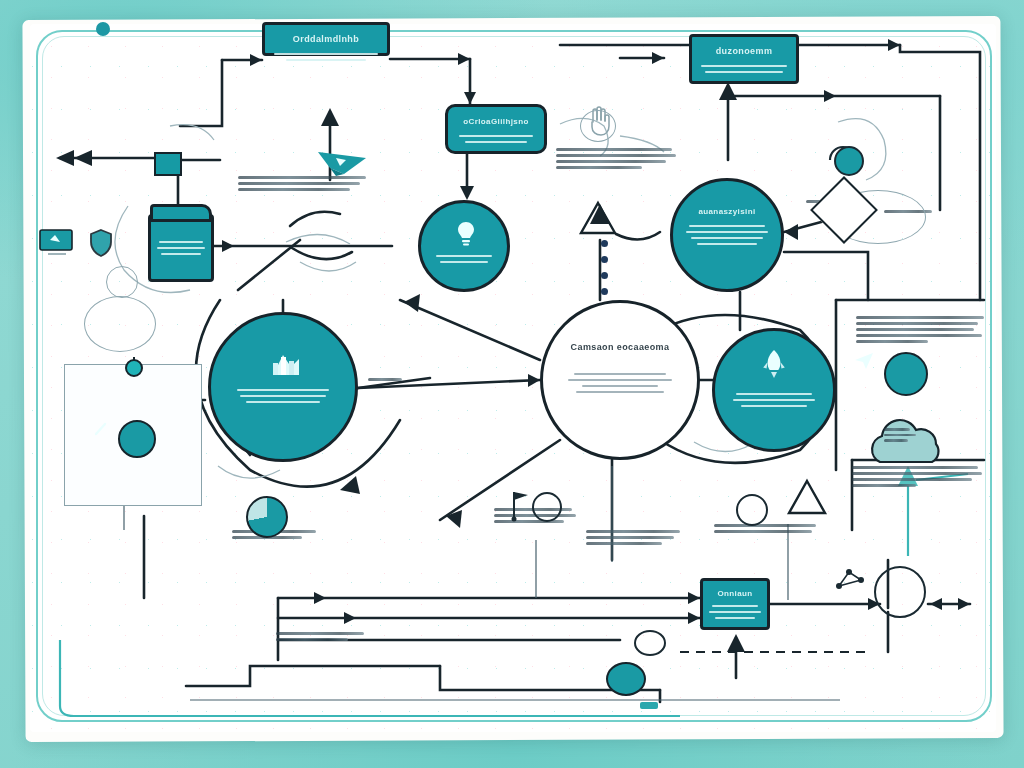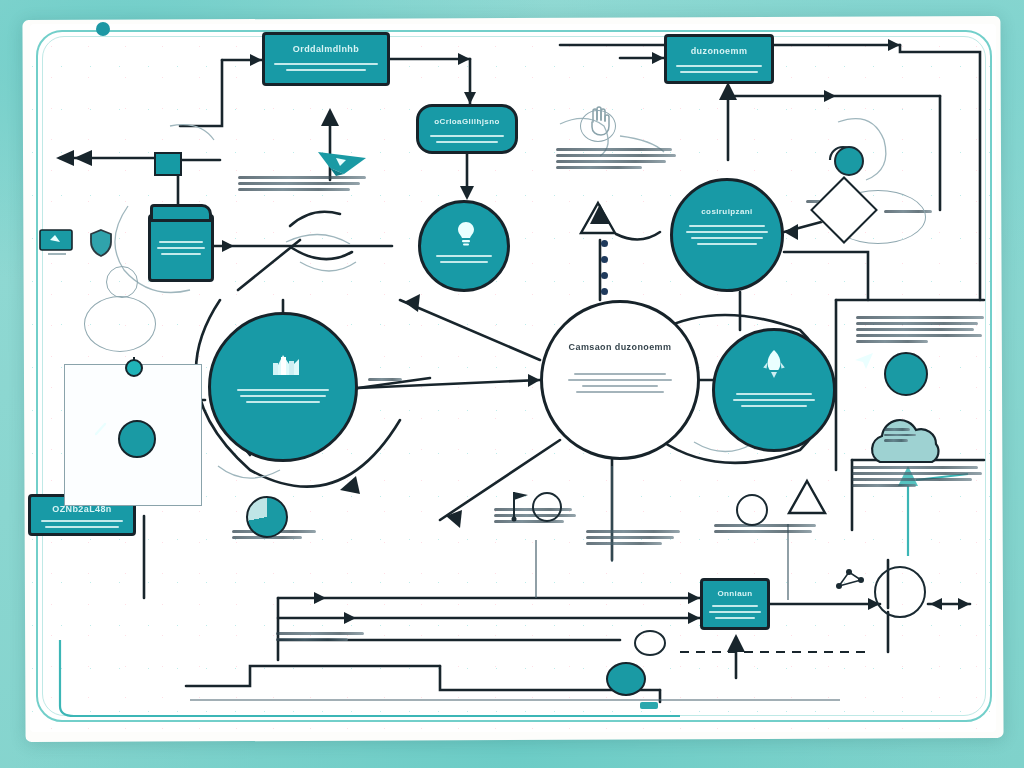--- a/index.html
+++ b/index.html
@@ -43,21 +43,21 @@
   .corner-dot{position:absolute;left:96px;top:22px;width:14px;height:14px;
     border-radius:50%;background:#1d98a4;}
   .frame-tick{position:absolute;background:#2aa7ad;}
 
   
   .node{position:absolute;box-sizing:border-box;}
   .teal{background:#189aa6;border:3px solid #17232a;color:#eafafa;}
   .white{background:#ffffff;border:3px solid #17232a;color:#21323a;}
 
   .rect{border-radius:4px;}
-  .rect-round{border-radius:16px;}
+  .rect-round{border-radius:10px;margin-left:29px;}
   .circle{border-radius:50%;}
 
   
   .ttl{position:absolute;left:0;right:0;text-align:center;
     font-size:9px;font-weight:700;letter-spacing:.4px;
     filter:blur(.55px);opacity:.92;white-space:nowrap;overflow:hidden;}
   .teal .ttl,.node.teal .ttl{color:#e7fbfb;}
   .white .ttl{color:#24343d;}
 
   
@@ -298,46 +298,46 @@
   <div class="txt" style="left:884px;top:210px;">
     <div class="tl light" style="width:48px"></div>
   </div>
   <div class="txt" style="left:368px;top:378px;">
     <div class="tl light" style="width:34px"></div>
   </div>
   <div class="txt" style="left:154px;top:260px;">
     <div class="tl light" style="width:44px"></div>
   </div>
 
-  <div class="node teal rect" style="left:262px;top:32px;width:128px;height:54px;">
+  <div class="node teal rect" style="left:262px;top:22px;width:128px;height:34px;">
     <div class="ttl" style="top:9px;">Orddalmdlnhb</div>
     <div class="lines" style="top:28px;">
       <div class="ln" style="width:104px"></div>
         <div class="ln" style="width:80px"></div>
     </div>
   </div>
 
-  <div class="node teal rect" style="left:664px;top:34px;width:110px;height:50px;padding-left:40px;">
+  <div class="node teal rect" style="left:689px;top:34px;width:110px;height:50px;padding-left:40px;">
     <div class="ttl" style="top:9px;">duzonoemm</div>
     <div class="lines" style="top:28px;">
       <div class="ln" style="width:86px"></div>
         <div class="ln" style="width:78px"></div>
     </div>
   </div>
 
   <div class="node teal rect-round" style="left:416px;top:104px;width:102px;height:50px;">
     <div class="ttl" style="top:10px;font-size:8px;">oCrloaGlilhjsno</div>
     <div class="lines" style="top:28px;">
       <div class="ln" style="width:74px"></div>
         <div class="ln" style="width:62px"></div>
     </div>
   </div>
 
   <div class="node teal circle" style="left:670px;top:178px;width:114px;height:114px;">
-    <div class="ttl" style="top:26px;font-size:8px;">cosiruipzani</div>
+    <div class="ttl" style="top:26px;font-size:8px;">auanaszyisini</div>
     <div class="lines" style="top:44px;">
       <div class="ln" style="width:76px"></div>
         <div class="ln" style="width:82px"></div>
       <div class="ln" style="width:72px"></div>
         <div class="ln" style="width:60px"></div>
     </div>
   </div>
 
   <div class="node teal circle" style="left:418px;top:200px;width:92px;height:92px;">
     <div class="ico" style="left:34px;top:18px;">
@@ -363,21 +363,21 @@
       </svg>
     </div>
     <div class="lines" style="top:74px;">
       <div class="ln" style="width:92px"></div>
         <div class="ln" style="width:86px"></div>
         <div class="ln" style="width:74px"></div>
     </div>
   </div>
 
   <div class="node white circle" style="left:540px;top:300px;width:160px;height:160px;">
-    <div class="ttl" style="top:38px;font-size:9px;line-height:12px;white-space:pre-wrap;padding:0 22px;">Camsaon duzonoemm</div>
+    <div class="ttl" style="top:38px;font-size:9px;line-height:12px;white-space:pre-wrap;padding:0 22px;">Camsaon eocaaeoma</div>
     <div class="lines" style="top:70px;">
       <div class="ln" style="width:92px"></div>
         <div class="ln" style="width:104px"></div>
       <div class="ln" style="width:76px"></div>
         <div class="ln" style="width:88px"></div>
     </div>
   </div>
 
   <div class="node teal circle" style="left:712px;top:328px;width:124px;height:124px;">
     <div class="ico" style="left:46px;top:18px;">
@@ -398,27 +398,20 @@
   <div class="node teal rect" style="left:700px;top:578px;width:70px;height:52px;">
     <div class="ttl" style="top:8px;font-size:8px;">Onniaun</div>
     <div class="lines" style="top:24px;">
       <div class="ln" style="width:46px"></div>
         <div class="ln" style="width:52px"></div>
         <div class="ln" style="width:40px"></div>
     </div>
   </div>
 
 
-  <div class="node teal rect" style="left:28px;top:494px;width:108px;height:42px;">
-    <div class="ttl" style="top:7px;">OZNb2aL48n</div>
-    <div class="lines" style="top:23px;">
-      <div class="ln" style="width:82px"></div>
-        <div class="ln" style="width:74px"></div>
-    </div>
-  </div>
 
   <div class="node teal rect" style="left:148px;top:214px;width:66px;height:68px;">
     <div class="lines" style="top:24px;">
       <div class="ln" style="width:44px"></div>
         <div class="ln" style="width:48px"></div>
         <div class="ln" style="width:40px"></div>
     </div>
   </div>
   <div class="node teal rect" style="left:150px;top:204px;width:62px;height:18px;border-radius:4px 10px 0 0;"></div>
 

